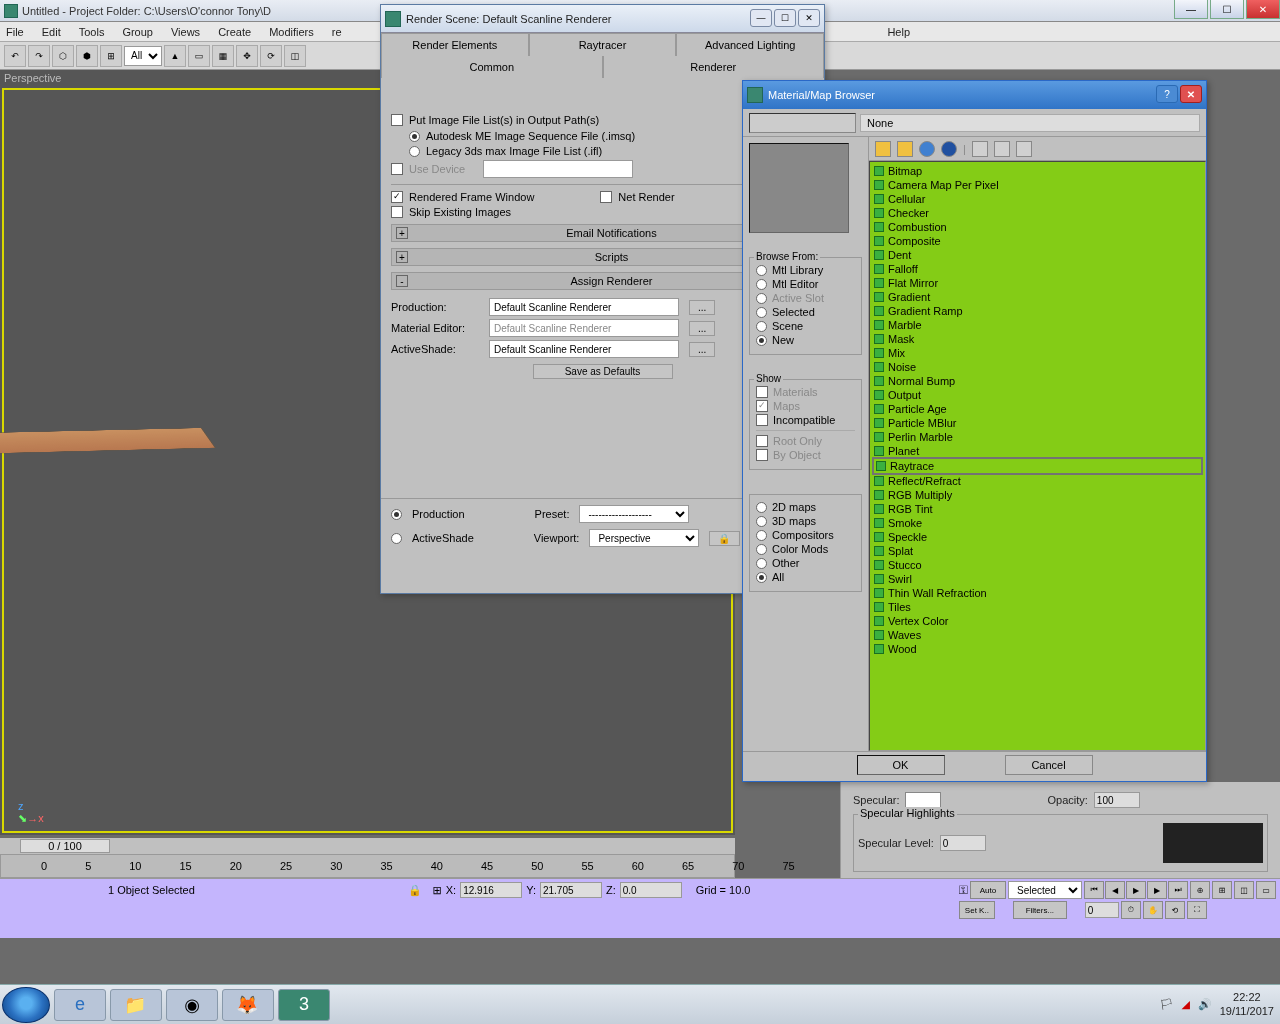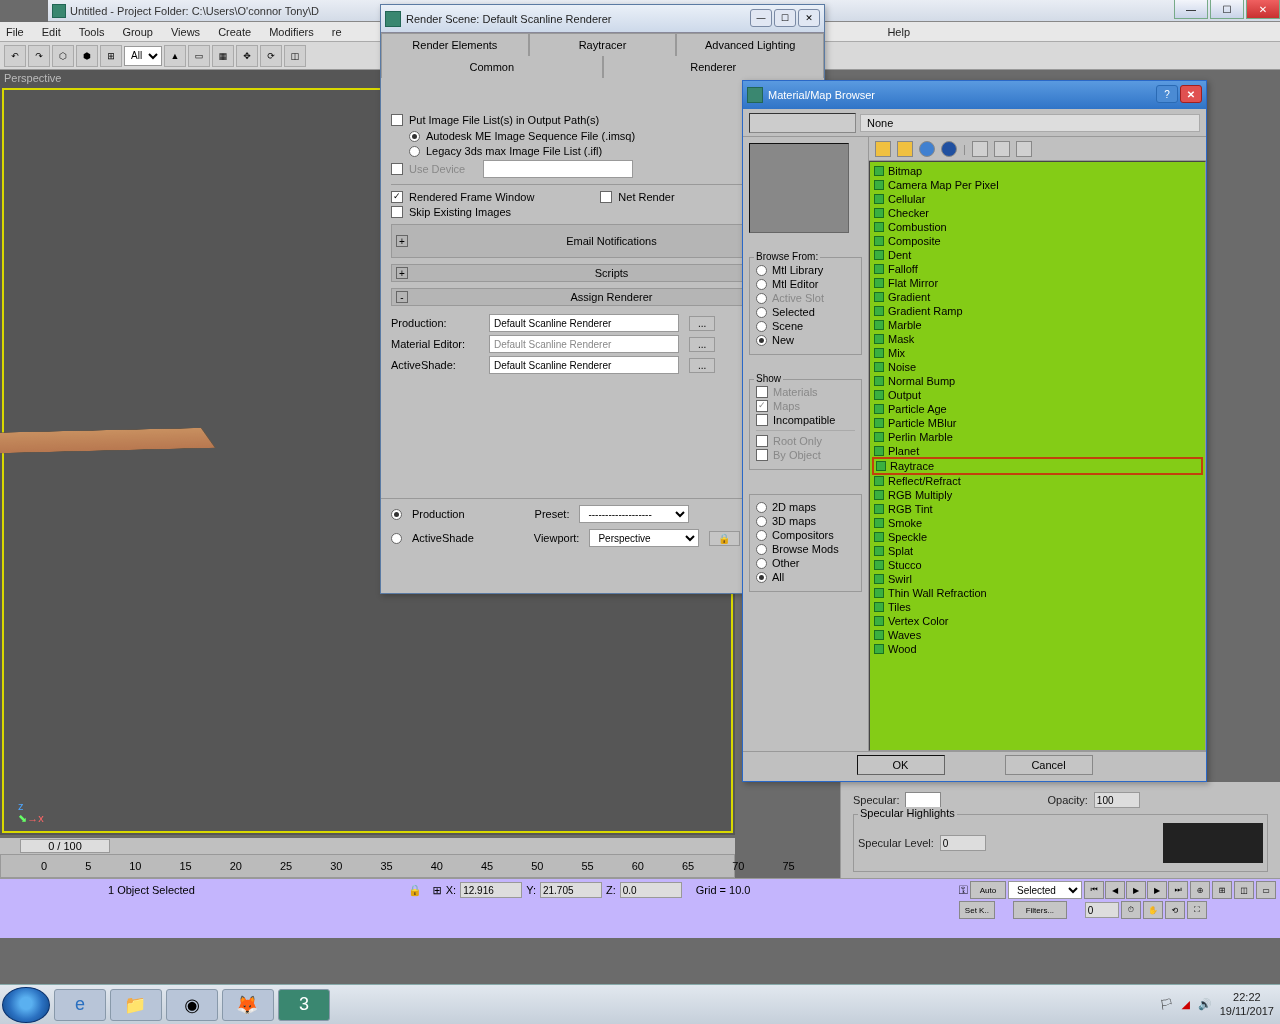--- a/index.html
+++ b/index.html
@@ -1,19 +1,19 @@
 <!DOCTYPE html>
 <html><head>
 <meta charset="utf-8">
 <style>
 * { box-sizing: border-box; margin: 0; padding: 0; font-family: "Segoe UI", Tahoma, sans-serif; font-size: 11px; }
 body { background: #6b6b6b; width: 1280px; height: 1024px; overflow: hidden; position: relative; }
 
 
-.main-titlebar { position: absolute; top: 0; left: 0; right: 0; height: 22px; background: linear-gradient(#e9edf4, #d3dbe7); border-bottom: 1px solid #888; display: flex; align-items: center; padding-left: 4px; margin-left: 48px; }
+.main-titlebar { position: absolute; top: 0; left: 0; right: 0; height: 22px; background: linear-gradient(#e9edf4, #d3dbe7); border-bottom: 1px solid #888; display: flex; align-items: center; padding-left: 4px; }
 .main-titlebar .icon { width: 14px; height: 14px; background: #3a8770; border: 1px solid #265; margin-right: 4px; }
 .main-titlebar .title { color: #333; }
 .win-controls { position: absolute; right: 0; top: 0; display: flex; }
 .win-controls .btn { width: 34px; height: 19px; background: linear-gradient(#f3f5fb,#c8d3e8); border: 1px solid #7a8; border-top: none; margin-left: 2px; display: flex; align-items: center; justify-content: center; font-size: 10px; font-family: Arial; }
 .win-controls .btn.close { background: linear-gradient(#ef6060,#c83030); color: #fff; }
 
 
 .menubar { position: absolute; top: 22px; left: 0; right: 0; height: 20px; background: #e8e8e8; display: flex; align-items: center; padding-left: 6px; gap: 18px; border-bottom: 1px solid #aaa; }
 .menubar span { color: #222; cursor: default; }
 
@@ -73,21 +73,21 @@
 .mmb-radio.disabled { color: #888; }
 .mmb-right { flex: 1; display: flex; flex-direction: column; border-left: 1px solid #999; }
 .mmb-top { height: 28px; background: #c0c0c0; display: flex; align-items: center; padding: 0 6px; border-bottom: 1px solid #999; }
 .mmb-name-field { width: 107px; height: 20px; background: #ccc; border: 1px inset #888; margin-right: 4px; }
 .mmb-name-label { background: #ddd; border: 1px solid #aaa; padding: 2px 6px; flex: 1; }
 .mmb-toolbar { height: 24px; background: #c0c0c0; display: flex; align-items: center; padding: 0 6px; gap: 6px; border-bottom: 1px solid #999; }
 .mmb-tbtn { width: 16px; height: 16px; border: 1px solid #888; background: #d0d0d0; }
 .mmb-list { flex: 1; background: #84cc16; border: 1px inset #999; overflow-y: scroll; padding: 2px; }
 .mmb-item { display: flex; align-items: center; gap: 4px; padding: 1px 2px; font-size: 11px; cursor: default; }
 .mmb-item .micon { width: 10px; height: 10px; background: #3ab040; border: 1px solid #1a7020; }
-.mmb-item.highlighted { border: 2px solid #c2410c; margin: -1px 0; }
+.mmb-item.highlighted { border: 2px solid #737373; margin: -1px 0; }
 .mmb-footer { height: 26px; display: flex; align-items: center; justify-content: center; gap: 60px; border-top: 1px solid #999; }
 .mmb-footer button { width: 88px; height: 20px; background: #c5c5c5; border: 1px solid #888; }
 .mmb-footer button.ok { border: 1px inset #666; }
 
 
 .timeline-row { position: absolute; left: 0; width: 735px; top: 838px; height: 16px; background: #c0c0c0; display: flex; align-items: center; font-size: 9px; }
 .time-slider { width: 90px; height: 14px; background: #ddd; border: 1px solid #999; text-align: center; }
 .timeline-ruler { position: absolute; left: 0; width: 735px; top: 854px; height: 24px; background: #bbb; border: 1px solid #999; display: flex; align-items: center; font-size: 9px; padding-left: 40px; gap: 38px; }
 .statusbar { position: absolute; left: 0; right: 0; top: 878px; height: 60px; background: #c4b5fd; border-top: 1px solid #999; }
 .status-row1 { display: flex; align-items: center; height: 22px; padding-left: 108px; gap: 4px; font-size: 10px; }
@@ -205,21 +205,21 @@
       <span class="cb" style="margin-left:60px"></span>
         <span>Net Render</span>
       </div>
     <div class="fieldrow">
         <span class="cb"></span>
         <span>Skip Existing Images</span>
       </div>
 
     <div class="section-bar">
         <span class="pm">+</span>
-        <span style="margin:8px auto">Email Notifications</span>
+        <span style="margin:0 auto">Email Notifications</span>
       </div>
     <div class="section-bar">
         <span class="pm">+</span>
         <span style="margin:0 auto">Scripts</span>
       </div>
     <div class="section-bar">
         <span class="pm">-</span>
         <span style="margin:0 auto">Assign Renderer</span>
       </div>
 
@@ -230,20 +230,23 @@
       </div>
     <div class="fieldrow">
         <span style="width:92px">Material Editor:</span>
         <input class="tx-input" style="width: 190px; color: rgb(136, 136, 136);" disabled="" value="Default Scanline Renderer">
         <span class="btn-small" style="margin-left:4px">...</span>
       </div>
     <div class="fieldrow">
         <span style="width:92px">ActiveShade:</span>
         <input class="tx-input" style="width: 190px;" value="Default Scanline Renderer">
         <span class="btn-small" style="margin-left:4px">...</span>
+      </div>
+    <div class="fieldrow" style="justify-content:center;margin-top:6px">
+        <span class="btn-small" style="width:140px;text-align:center">Save as Defaults</span>
       </div>
   </div>
   <div class="rs-footer">
     <div class="rs-footer-row">
       <span class="rb checked"></span>
         <span>Production</span>
       <span style="margin-left:60px">Preset:</span>
       <select class="tx-input" style="width:110px"><option>-------------------</option></select>
     </div>
     <div class="rs-footer-row">
@@ -336,21 +339,21 @@
             <div class="mmb-radio">
               <span class="rb"></span>
               <span>3D maps</span>
             </div>
             <div class="mmb-radio">
               <span class="rb"></span>
               <span>Compositors</span>
             </div>
             <div class="mmb-radio">
               <span class="rb"></span>
-              <span>Browse Mods</span>
+              <span>Color Mods</span>
             </div>
             <div class="mmb-radio">
               <span class="rb"></span>
               <span>Other</span>
             </div>
             <div class="mmb-radio">
               <span class="rb checked"></span>
               <span>All</span>
             </div>
           </div>

